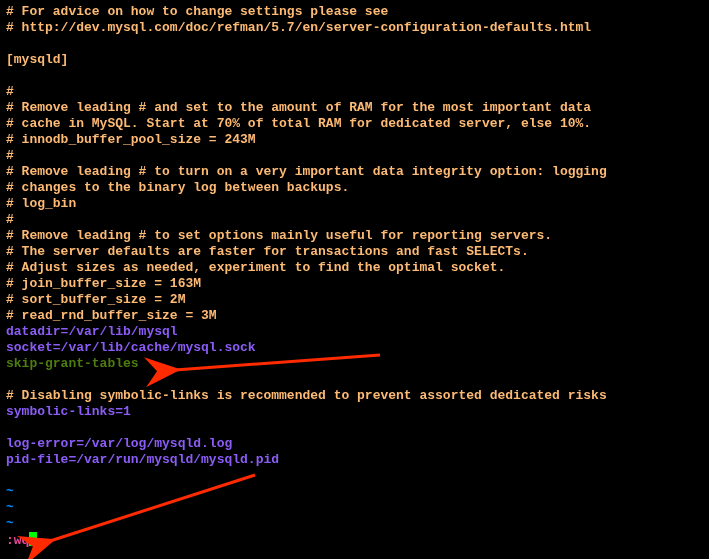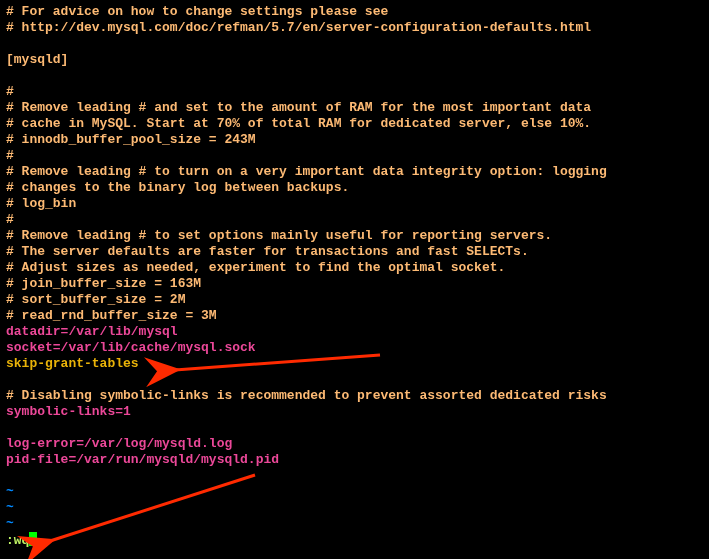--- a/index.html
+++ b/index.html
@@ -10,24 +10,24 @@
     font-size: 13px;
     line-height: 16px;
     width: 709px;
     height: 559px;
     box-sizing: border-box;
     position: relative;
     overflow: hidden;
     font-weight: bold;
   }
   .comment { color: #fdba74; }
-  .config  { color: #ec4899; }
-  .highlight { color: #eab308; }
+  .config  { color: #8b5cf6; }
+  .highlight { color: #4d7c0f; }
   .tilde { color: #0088ff; }
-  .cmdline { color: #bef264; }
+  .cmdline { color: #ec4899; }
   .cursor {
     display: inline-block;
     width: 8px;
     height: 14px;
     background: #00ff00;
     vertical-align: -2px;
   }
   .arrows {
     position: absolute;
     top: 0;

